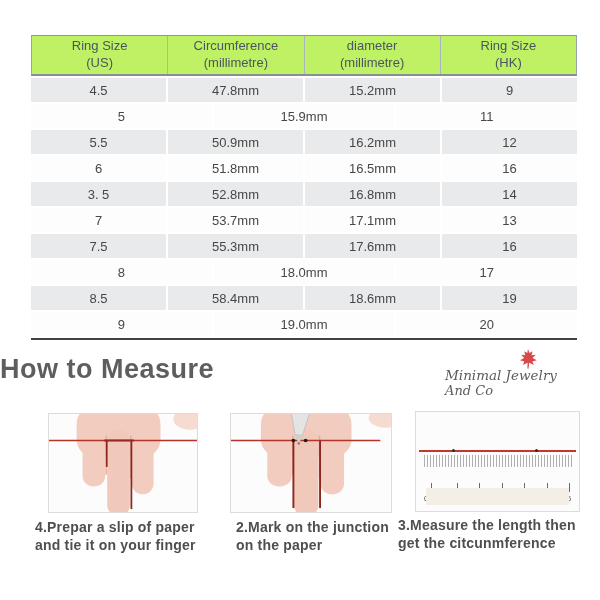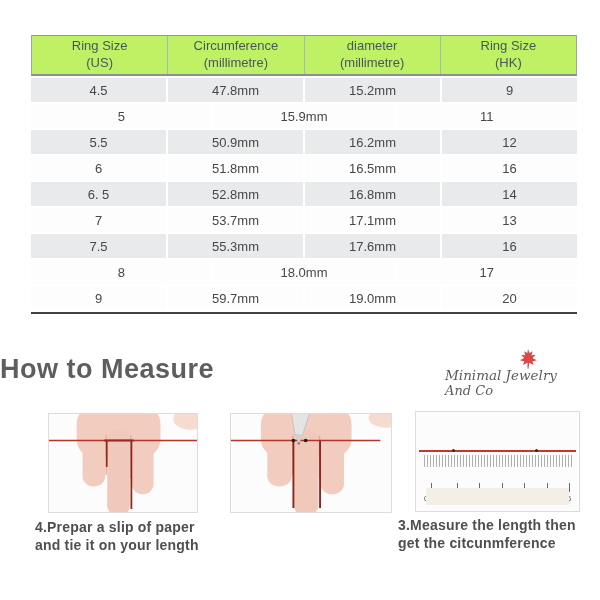--- a/index.html
+++ b/index.html
@@ -101,21 +101,21 @@
       <div class="td">16.2mm</div>
       <div class="td">12</div>
     </div>
     <div class="tr white">
       <div class="td">6</div>
       <div class="td">51.8mm</div>
       <div class="td">16.5mm</div>
       <div class="td">16</div>
     </div>
     <div class="tr gray">
-      <div class="td">6. 5</div>
+      <div class="td">3. 5</div>
       <div class="td">52.8mm</div>
       <div class="td">16.8mm</div>
       <div class="td">14</div>
     </div>
     <div class="tr white">
       <div class="td">7</div>
       <div class="td">53.7mm</div>
       <div class="td">17.1mm</div>
       <div class="td">13</div>
     </div>
@@ -123,23 +123,28 @@
       <div class="td">7.5</div>
       <div class="td">55.3mm</div>
       <div class="td">17.6mm</div>
       <div class="td">16</div>
     </div>
     <div class="tr white">
       <div class="td">8</div>
       <div class="td">18.0mm</div>
       <div class="td">17</div>
     </div>
+    <div class="tr gray">
+      <div class="td">8.5</div>
+      <div class="td">58.4mm</div>
+      <div class="td">18.6mm</div>
+      <div class="td">19</div>
+    </div>
     <div class="tr white">
       <div class="td">9</div>
-      <div class="td">59.7mm</div>
       <div class="td">19.0mm</div>
       <div class="td">20</div>
     </div>
     <div class="bottom-line"></div>
   </div>
 
   <div class="section-title">How to Measure</div>
 
   <div class="logo">
     <svg class="leaf" width="22" height="22" viewBox="0 0 24 24">
@@ -198,20 +203,24 @@
       <span class="ruler-label">3</span>
       <span class="ruler-label">4</span>
       <span class="ruler-label">5</span>
       <span class="ruler-label">6</span>
     </div>
     <div class="ruler-base"></div>
   </div>
 
   <div class="caption cap1">
     <div>4.Prepar a slip of paper</div>
-    <div>and tie it on your length</div>
+    <div>and tie it on your finger</div>
+  </div>
+  <div class="caption cap2">
+    <div>2.Mark on the junction</div>
+    <div>on the paper</div>
   </div>
   <div class="caption cap3">
     <div>3.Measure the length then</div>
     <div>get the citcunmference</div>
   </div>
 
 </div>
 
 </body></html>

